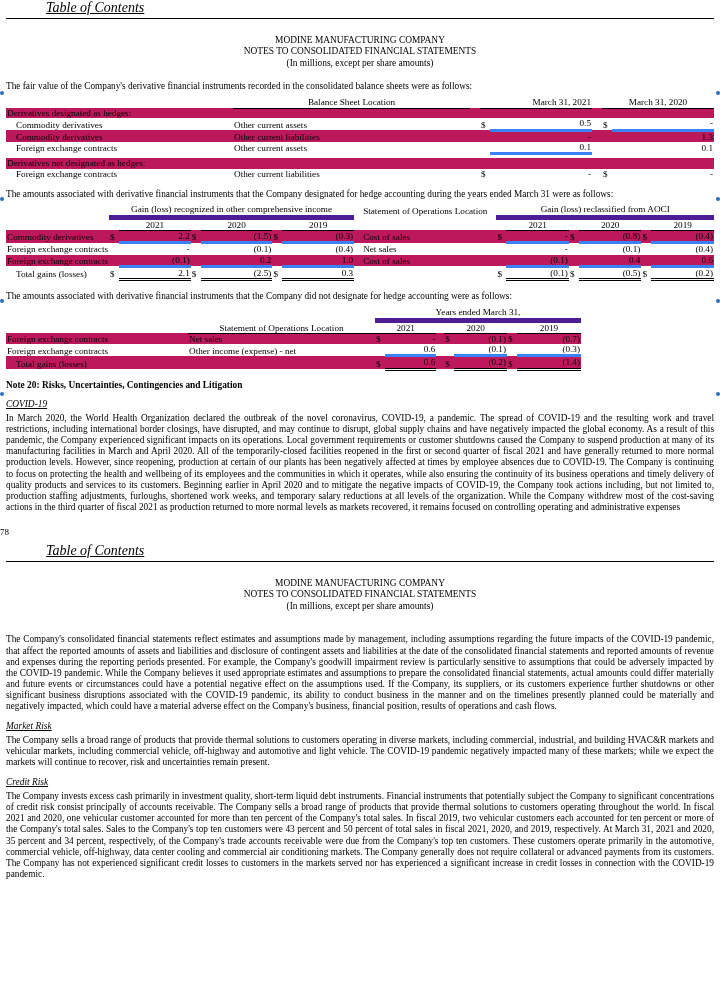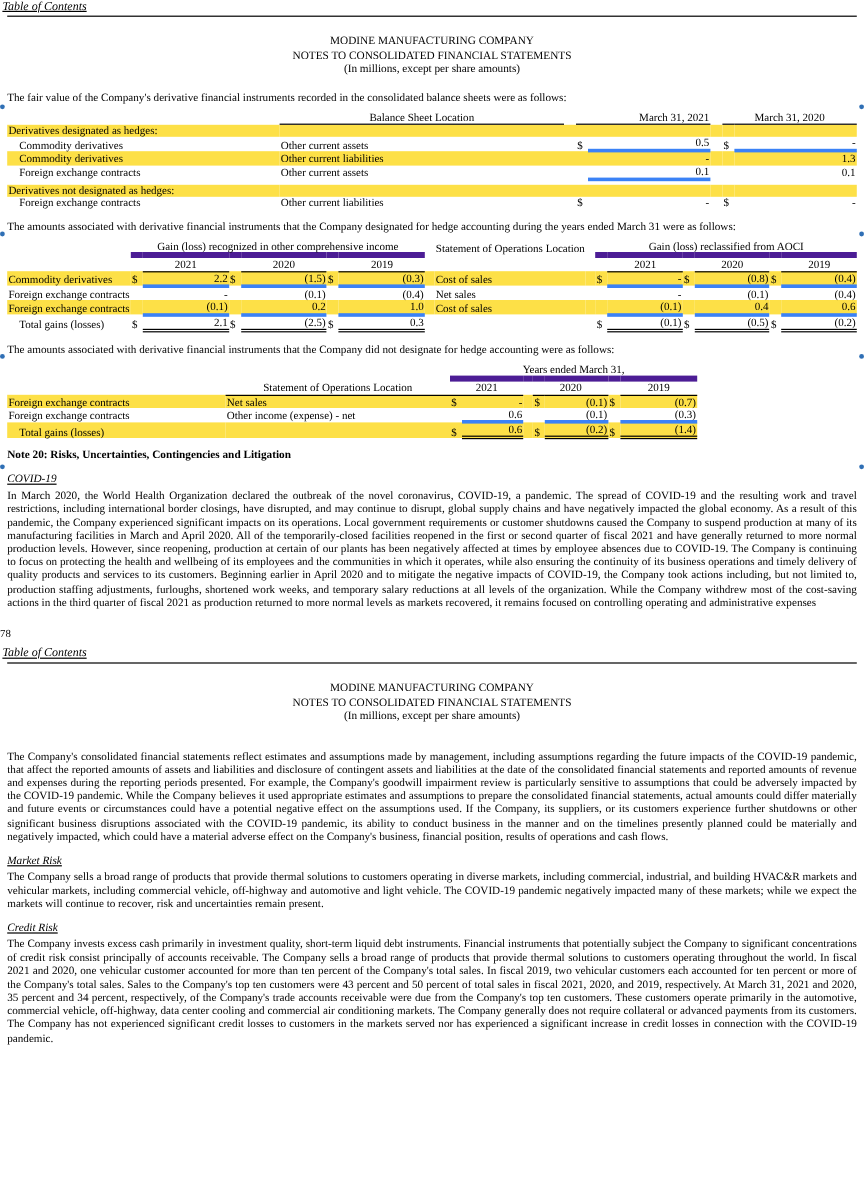--- a/index.html
+++ b/index.html
@@ -15,25 +15,26 @@
     line-height: 1.12;
   }
   .page {
     width: 720px;
     position: relative;
     padding: 0;
     box-sizing: border-box;
   }
   .toc-link {
     font-style: italic;
-    font-size: 10px;
+    font-size: 14px;
     color: #000;
     text-decoration: underline;
     padding-left: 2px;
     display: inline-block;
+    margin-left: 44px;
   }
   .rule {
     border: none;
     border-top: 1px solid #000;
     margin: 2px 6px 0 6px;
     height: 0;
   }
   .heading-block {
     text-align: center;
     margin-top: 16px;
@@ -72,21 +73,21 @@
   }
   .lbl { text-align: left; }
   .lbl.ind1 { padding-left: 10px; }
   .num { text-align: right; }
   .cur { text-align: left; width: 8px; }
   .hdr-center {
     text-align: center;
     border-bottom: 1px solid #000;
   }
   .hdr-center-nb { text-align: center; }
-  .shade { background: #fde047; }
+  .shade { background: #be185d; }
   .u-single { border-bottom: 3px solid #3b82f6; }
   .u-double { border-bottom: 3px double #000; }
   .small-gap td { height: 3px; }
   .pagenum {
     text-align: left;
     font-size: 9px;
     margin-top: 14px;
   }
   .bullet {
     position: absolute;

